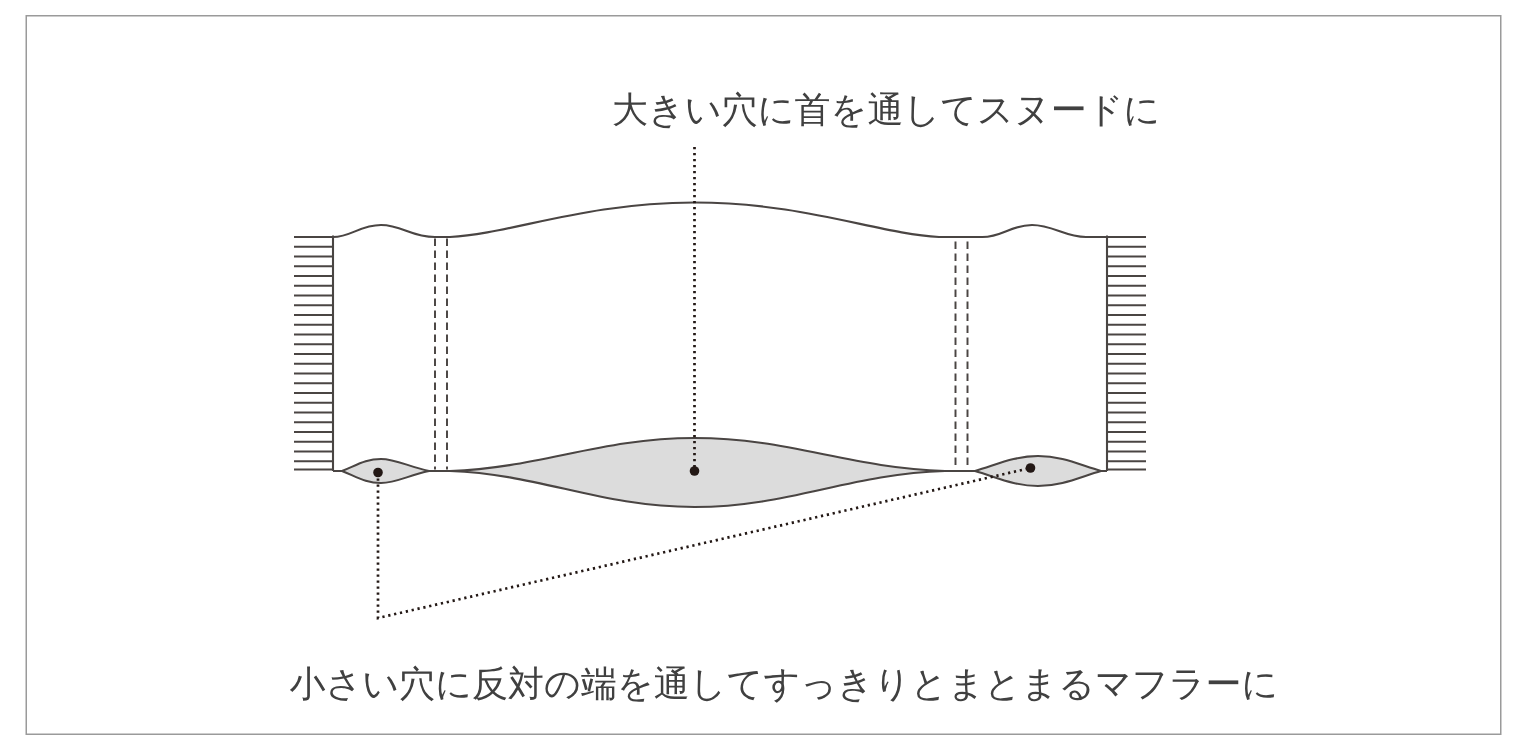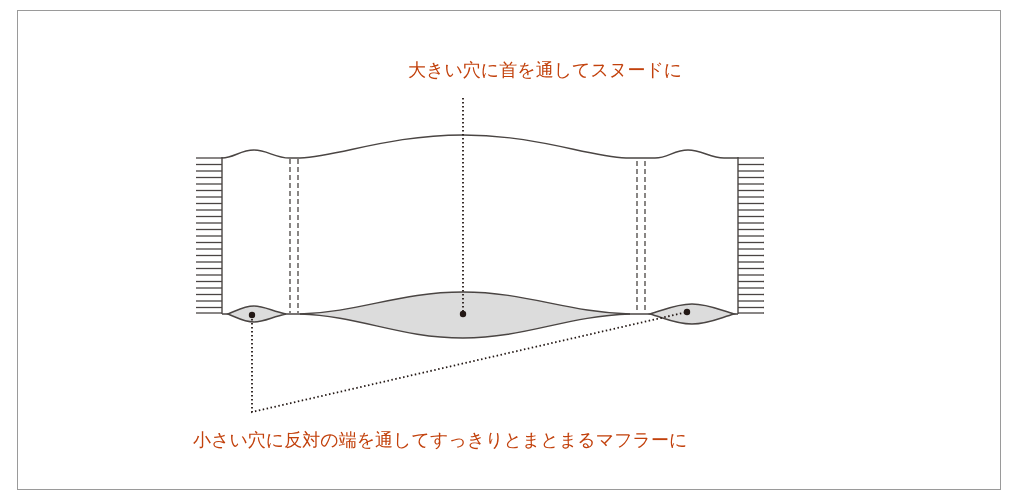--- a/index.html
+++ b/index.html
@@ -1,24 +1,24 @@
 <!DOCTYPE html>
 <html><head>
 <meta charset="utf-8">
 <style>
   html, body { margin: 0; padding: 0; background: #ffffff; }
   body { width: 1024px; height: 503px; position: relative; overflow: hidden;
          font-family: "DejaVu Sans", sans-serif; }
   .frame { position: absolute; left: 17px; top: 10px; width: 984px; height: 480px;
            border: 1.5px solid #9a9a9a; box-sizing: border-box; }
   svg.diagram { position: absolute; left: 0; top: 0; }
-  .label { position: absolute; color: #c2410c; font-size: 18px; letter-spacing: 0px;
+  .label { position: absolute; color: #404040; font-size: 24px; letter-spacing: 0px;
            white-space: nowrap; line-height: 1; }
   .label-top { left: 408px; top: 61px; }
-  .label-bottom { left: 193px; top: 431px; }
+  .label-bottom { left: 193px; top: 444px; }
 </style>
 </head>
 <body>
 
 <div class="frame"></div>
 
 <svg class="diagram" width="1024" height="503" viewBox="0 0 1024 503" xmlns="http://www.w3.org/2000/svg">
 
   <g stroke="#4a4543" stroke-width="1.3">
     <line x1="196" y1="158" x2="222" y2="158"></line>

